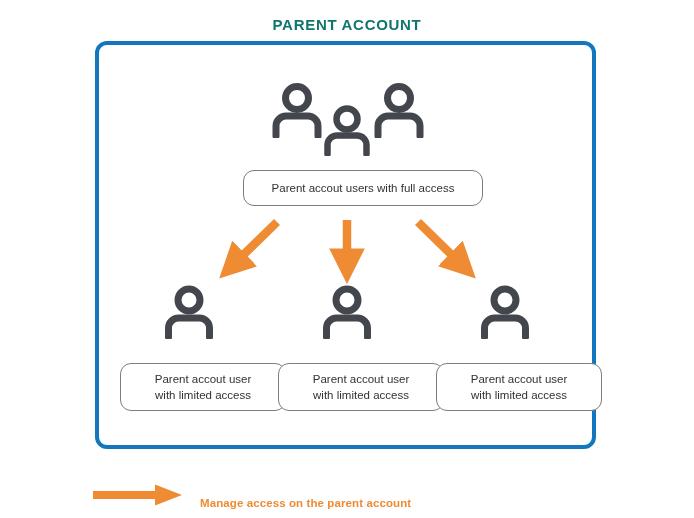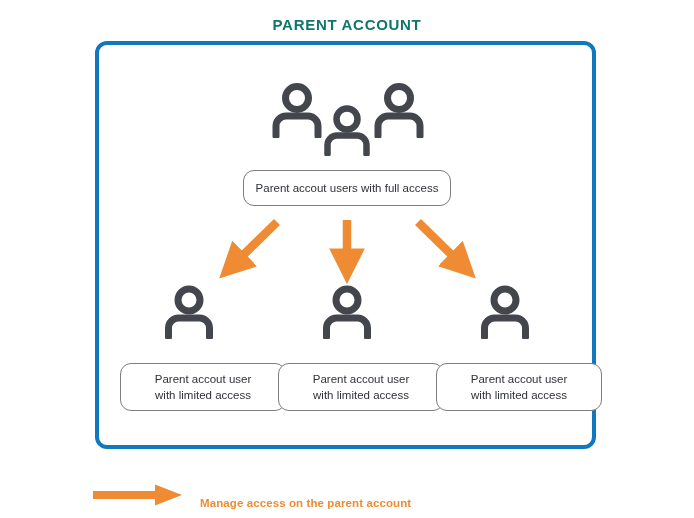--- a/index.html
+++ b/index.html
@@ -82,21 +82,21 @@
     display: flex;
     align-items: center;
     justify-content: center;
     text-align: center;
     padding: 0 8px;
   }
 
   .box-full-access {
     left: 243px;
     top: 170px;
-    width: 208px;
+    width: 240px;
     height: 36px;
     font-size: 11.5px;
   }
 
   .box-limited {
     width: 166px;
     height: 48px;
     text-align: center;
   }
   .box-limited-1 { left: 120px; top: 363px; }

